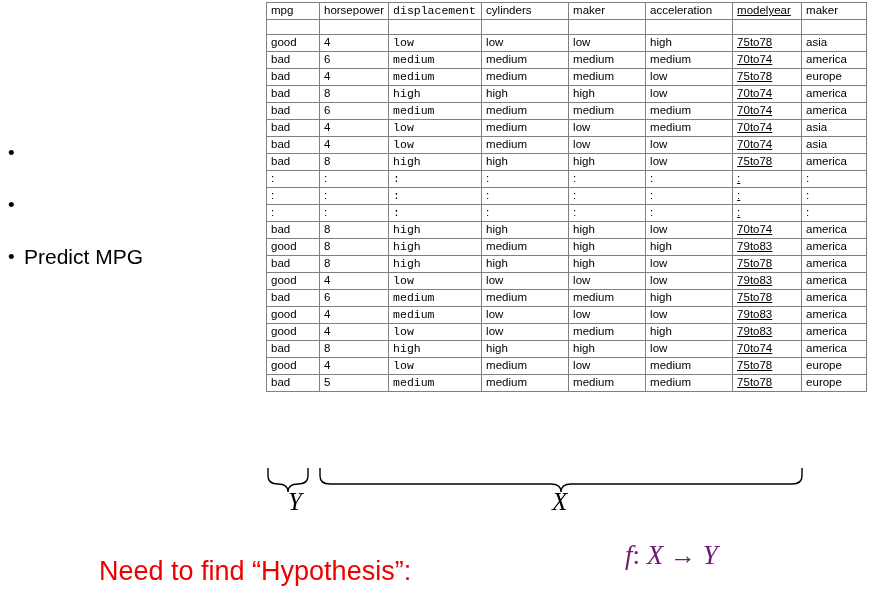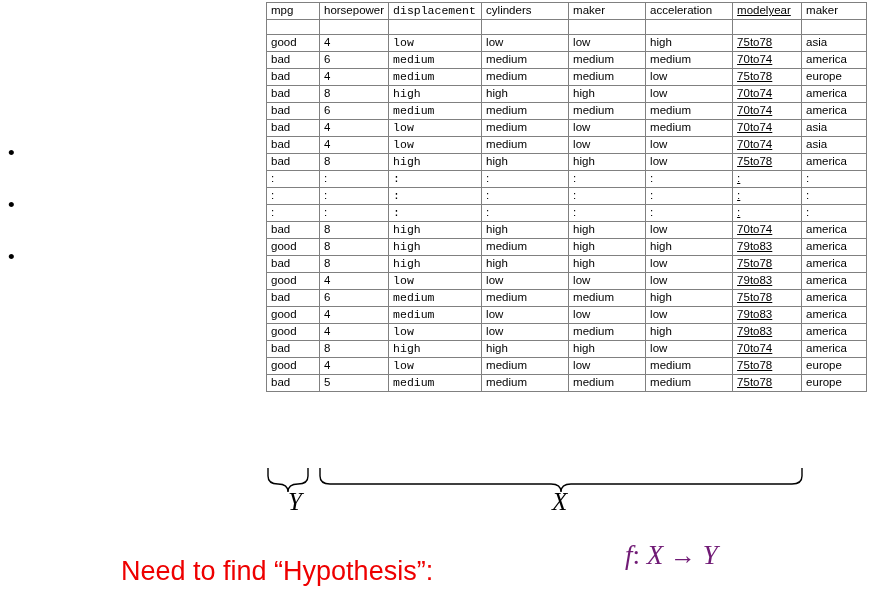--- a/index.html
+++ b/index.html
@@ -95,21 +95,21 @@
     font-style: italic;
     font-size: 25px;
     color: #000;
   }
   #label-Y { left: 22px; top: 22px; }
   #label-X { left: 286px; top: 22px; }
 
   
   #caption {
     position: absolute;
-    left: 121px;
+    left: 99px;
     top: 556px;
     font-size: 27px;
     color: #ee0000;
     white-space: nowrap;
   }
   #formula {
     position: absolute;
     left: 625px;
     top: 540px;
     font-family: "Liberation Serif", serif;
@@ -134,20 +134,23 @@
   <div class="bullet-row">
     <div class="bullet-dot">•</div>
   </div>
 
   <div class="bullet-row">
     <div class="bullet-dot">•</div>
   </div>
 
   <div class="bullet-row">
     <div class="bullet-dot">•</div>
+    <div>
+      <div class="bullet-text">Predict MPG</div>
+    </div>
   </div>
 
 </div>
 
 <div id="table-wrap">
   <table class="data">
     <thead>
       <tr>
         <th class="c-mpg">mpg</th>
         <th class="c-cyl">horsepower</th>

